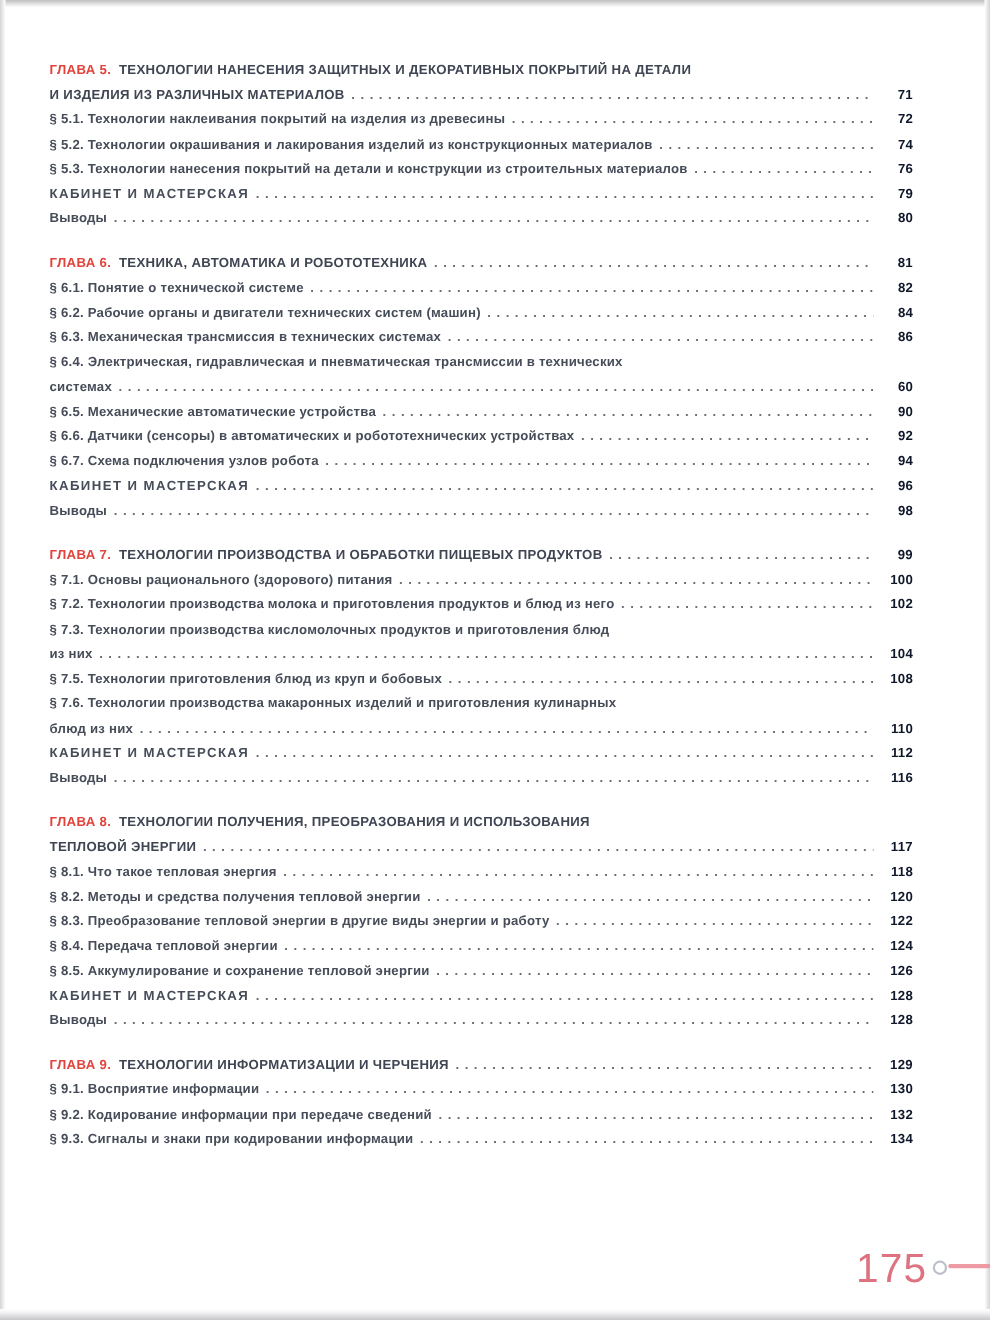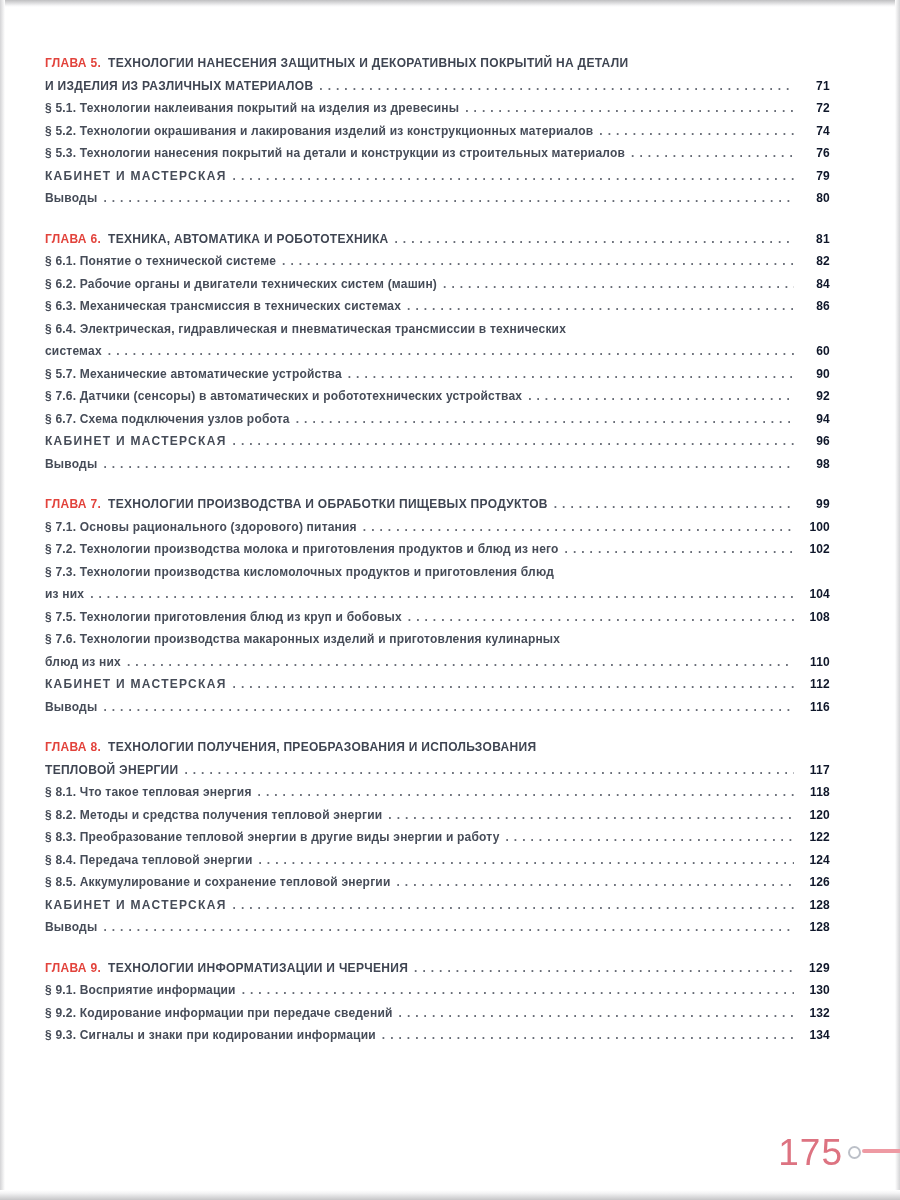--- a/index.html
+++ b/index.html
@@ -135,27 +135,27 @@
         </div>
         <div class="entry item">
           <div class="line"><span class="t">§ 6.4. Электрическая, гидравлическая и пневматическая трансмиссии в технических</span></div>
           <div class="lastline">
             <div class="txt"><span class="t">системах</span></div>
             <div class="pg">60</div>
           </div>
         </div>
         <div class="entry item">
           <div class="lastline">
-            <div class="txt"><span class="t">§ 5.7. Механические автоматические устройства</span></div>
+            <div class="txt"><span class="t">§ 6.5. Механические автоматические устройства</span></div>
             <div class="pg">90</div>
           </div>
         </div>
         <div class="entry item">
           <div class="lastline">
-            <div class="txt"><span class="t">§ 7.6. Датчики (сенсоры) в автоматических и робототехнических устройствах</span></div>
+            <div class="txt"><span class="t">§ 6.6. Датчики (сенсоры) в автоматических и робототехнических устройствах</span></div>
             <div class="pg">92</div>
           </div>
         </div>
         <div class="entry item">
           <div class="lastline">
             <div class="txt"><span class="t">§ 6.7. Схема подключения узлов робота</span></div>
             <div class="pg">94</div>
           </div>
         </div>
         <div class="entry item caps">

